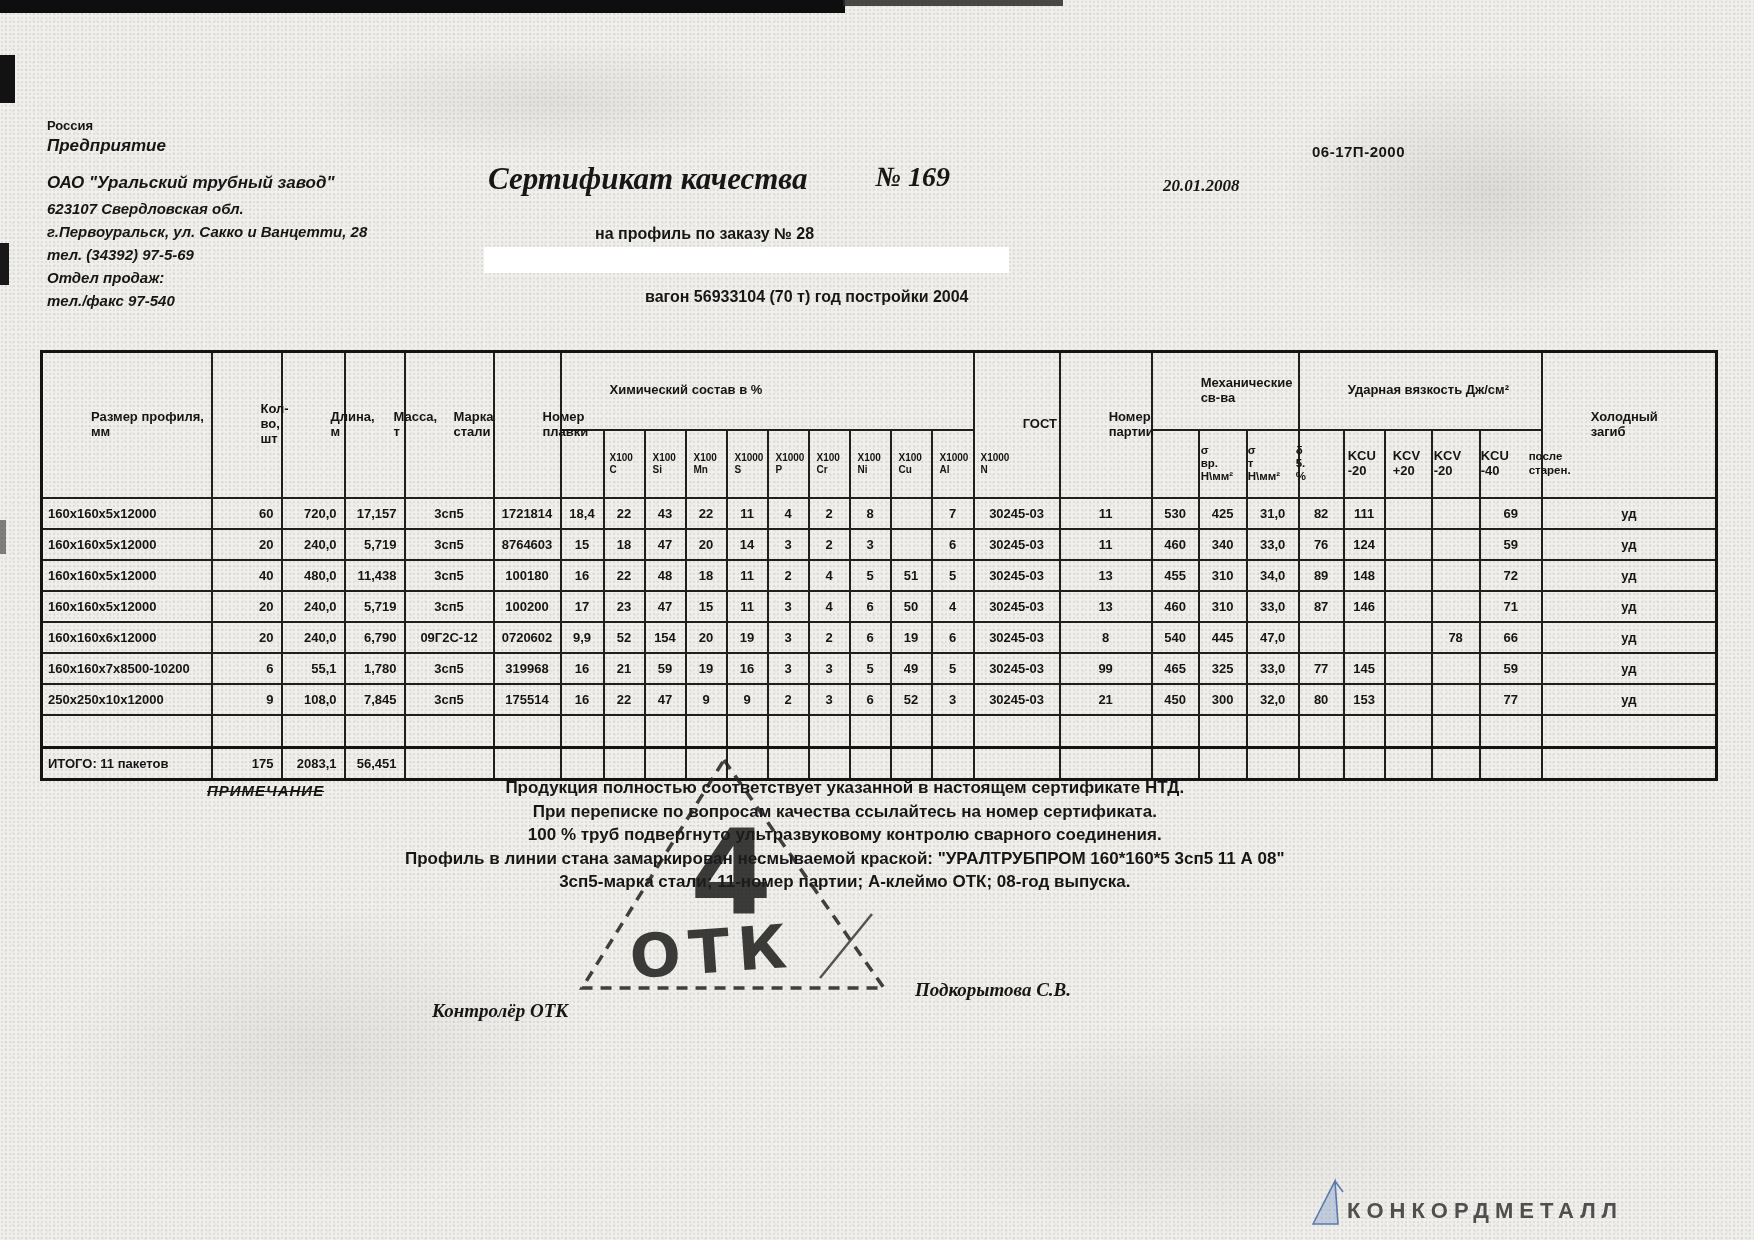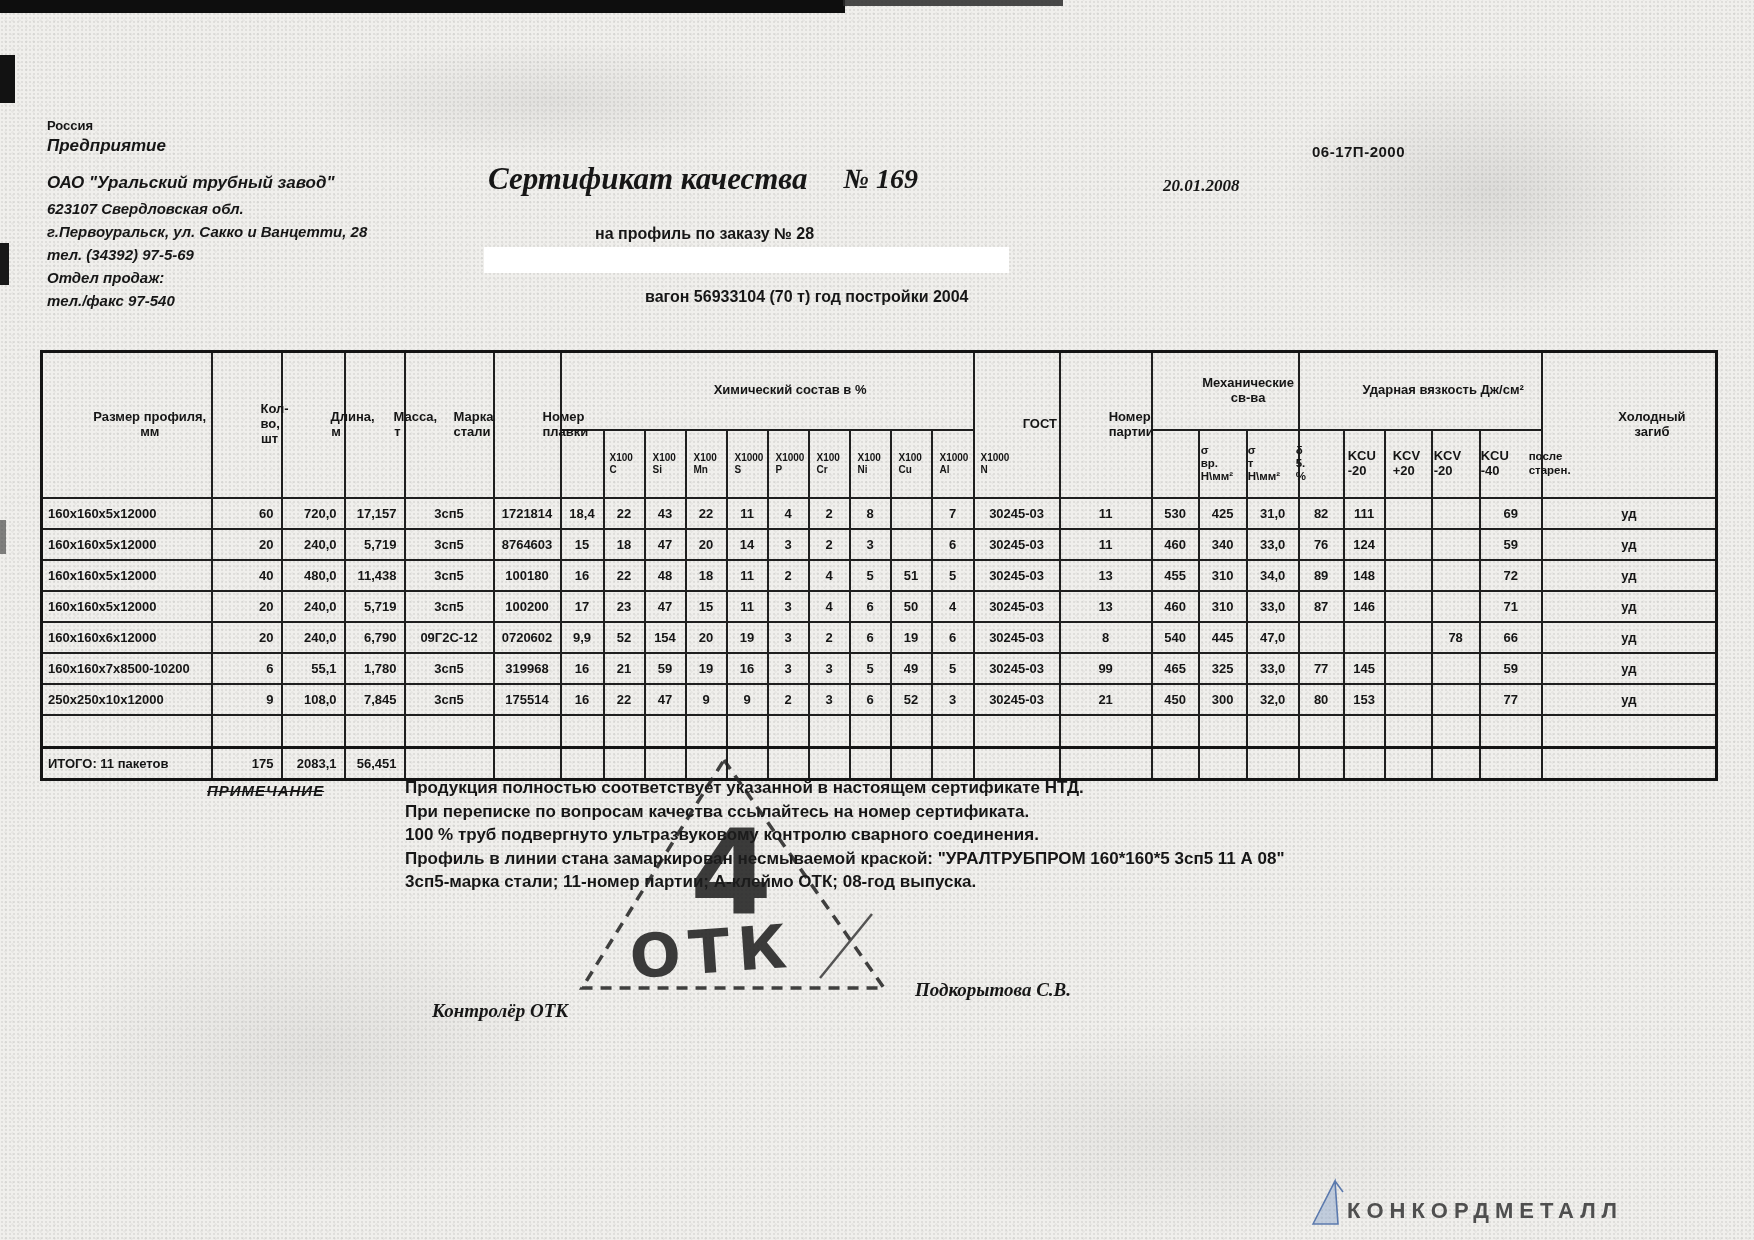--- a/index.html
+++ b/index.html
@@ -32,53 +32,53 @@
   .scan-edge-3     { position:absolute; left:0; top:520px; width:6px;  height:34px; background:#333; opacity:.6; }
 
   
   .company { position:absolute; left:47px; top:118px; font-style:italic; font-weight:700; }
   .company .country { font-style:normal; font-size:13px; margin-bottom:3px; }
   .company .enterprise { font-size:17px; margin-bottom:17px; }
   .company .name { font-size:17px; margin-bottom:7px; }
   .company .line { font-size:15px; margin-bottom:6px; }
 
   .doc-code { position:absolute; left:1312px; top:143px; font-weight:700; font-size:15px; letter-spacing:.5px; }
-  .title-row { position:absolute; left:488px; top:161px; display:flex; align-items:center; gap:36px;
+  .title-row { position:absolute; left:488px; top:161px; display:flex; align-items:flex-start; gap:68px;
                font-family:"Liberation Serif", serif; font-style:italic; font-weight:700; }
   .title-main { font-size:31px; }
   .title-no   { font-size:28px; }
   .cert-date { position:absolute; left:1163px; top:176px; font-family:"Liberation Serif", serif;
                font-style:italic; font-weight:700; font-size:17px; }
   .subtitle { position:absolute; left:595px; top:225px; font-weight:700; font-size:16px; }
   .whiteout { position:absolute; left:484px; top:247px; width:525px; height:26px; background:#ffffff; }
   .wagon { position:absolute; left:645px; top:288px; font-weight:600; font-size:16px; }
 
   
   table.cert { position:absolute; left:40px; top:350px; width:1675px;
                border-collapse:collapse; table-layout:fixed;
                font-size:13px; font-weight:700; color:#151515; }
   table.cert th, table.cert td { border:2px solid #1f1f1f; padding:1px 2px; }
   table.cert { border:3px solid #141414; }
-  table.cert thead th { white-space:pre-line; text-align:center; vertical-align:middle; line-height:1.15;padding-left:48px; }
+  table.cert thead th { white-space:pre-line; text-align:left; vertical-align:middle; line-height:1.15;padding-left:48px; }
   tr.h1 { height:78px; } tr.h2 { height:68px; }
   th.chem-sub { font-size:10px; line-height:1.25; }
   th.mech-sub { font-size:11.5px; }
   th.imp-sub  { font-size:13px; }
   th.imp-sub.small { font-size:11.5px; }
   tbody td { text-align:center; height:27px; }
   tbody tr.empty-row td { height:28px; }
   tbody tr.totals-row td { height:27px; border-top:3px solid #141414; }
   tbody td.c0 { text-align:left; padding-left:5px; }
   tbody td.c1, tbody td.c2, tbody td.c3 { text-align:right; padding-right:7px; }
 
   
   .note-label { position:absolute; left:207px; top:782px; font-style:italic; font-weight:700;
                 font-size:15px; letter-spacing:1px; text-decoration:line-through;
                 text-decoration-thickness:1px; }
-  .notes { position:absolute; left:405px; top:776px; font-size:17px; font-weight:600; line-height:23.5px; }
+  .notes { position:absolute; left:405px; top:776px; font-size:17px; font-weight:600; line-height:23.5px;text-align:center; }
 
   
   .sig { position:absolute; font-family:"Liberation Serif", serif; font-style:italic; font-weight:700; font-size:19px; }
   .sig-left  { left:432px; top:985px;margin-top:15px; }
   .sig-right { left:915px; top:979px; }
   .stamp { position:absolute; left:572px; top:756px; opacity:.85; }
 
   
   .logo { position:absolute; left:1305px; top:1178px; display:flex; align-items:flex-end; gap:0; }
   .logo-text { font-size:22px; font-weight:700; letter-spacing:6px; color:#4f4f4f; padding-bottom:2px; }

